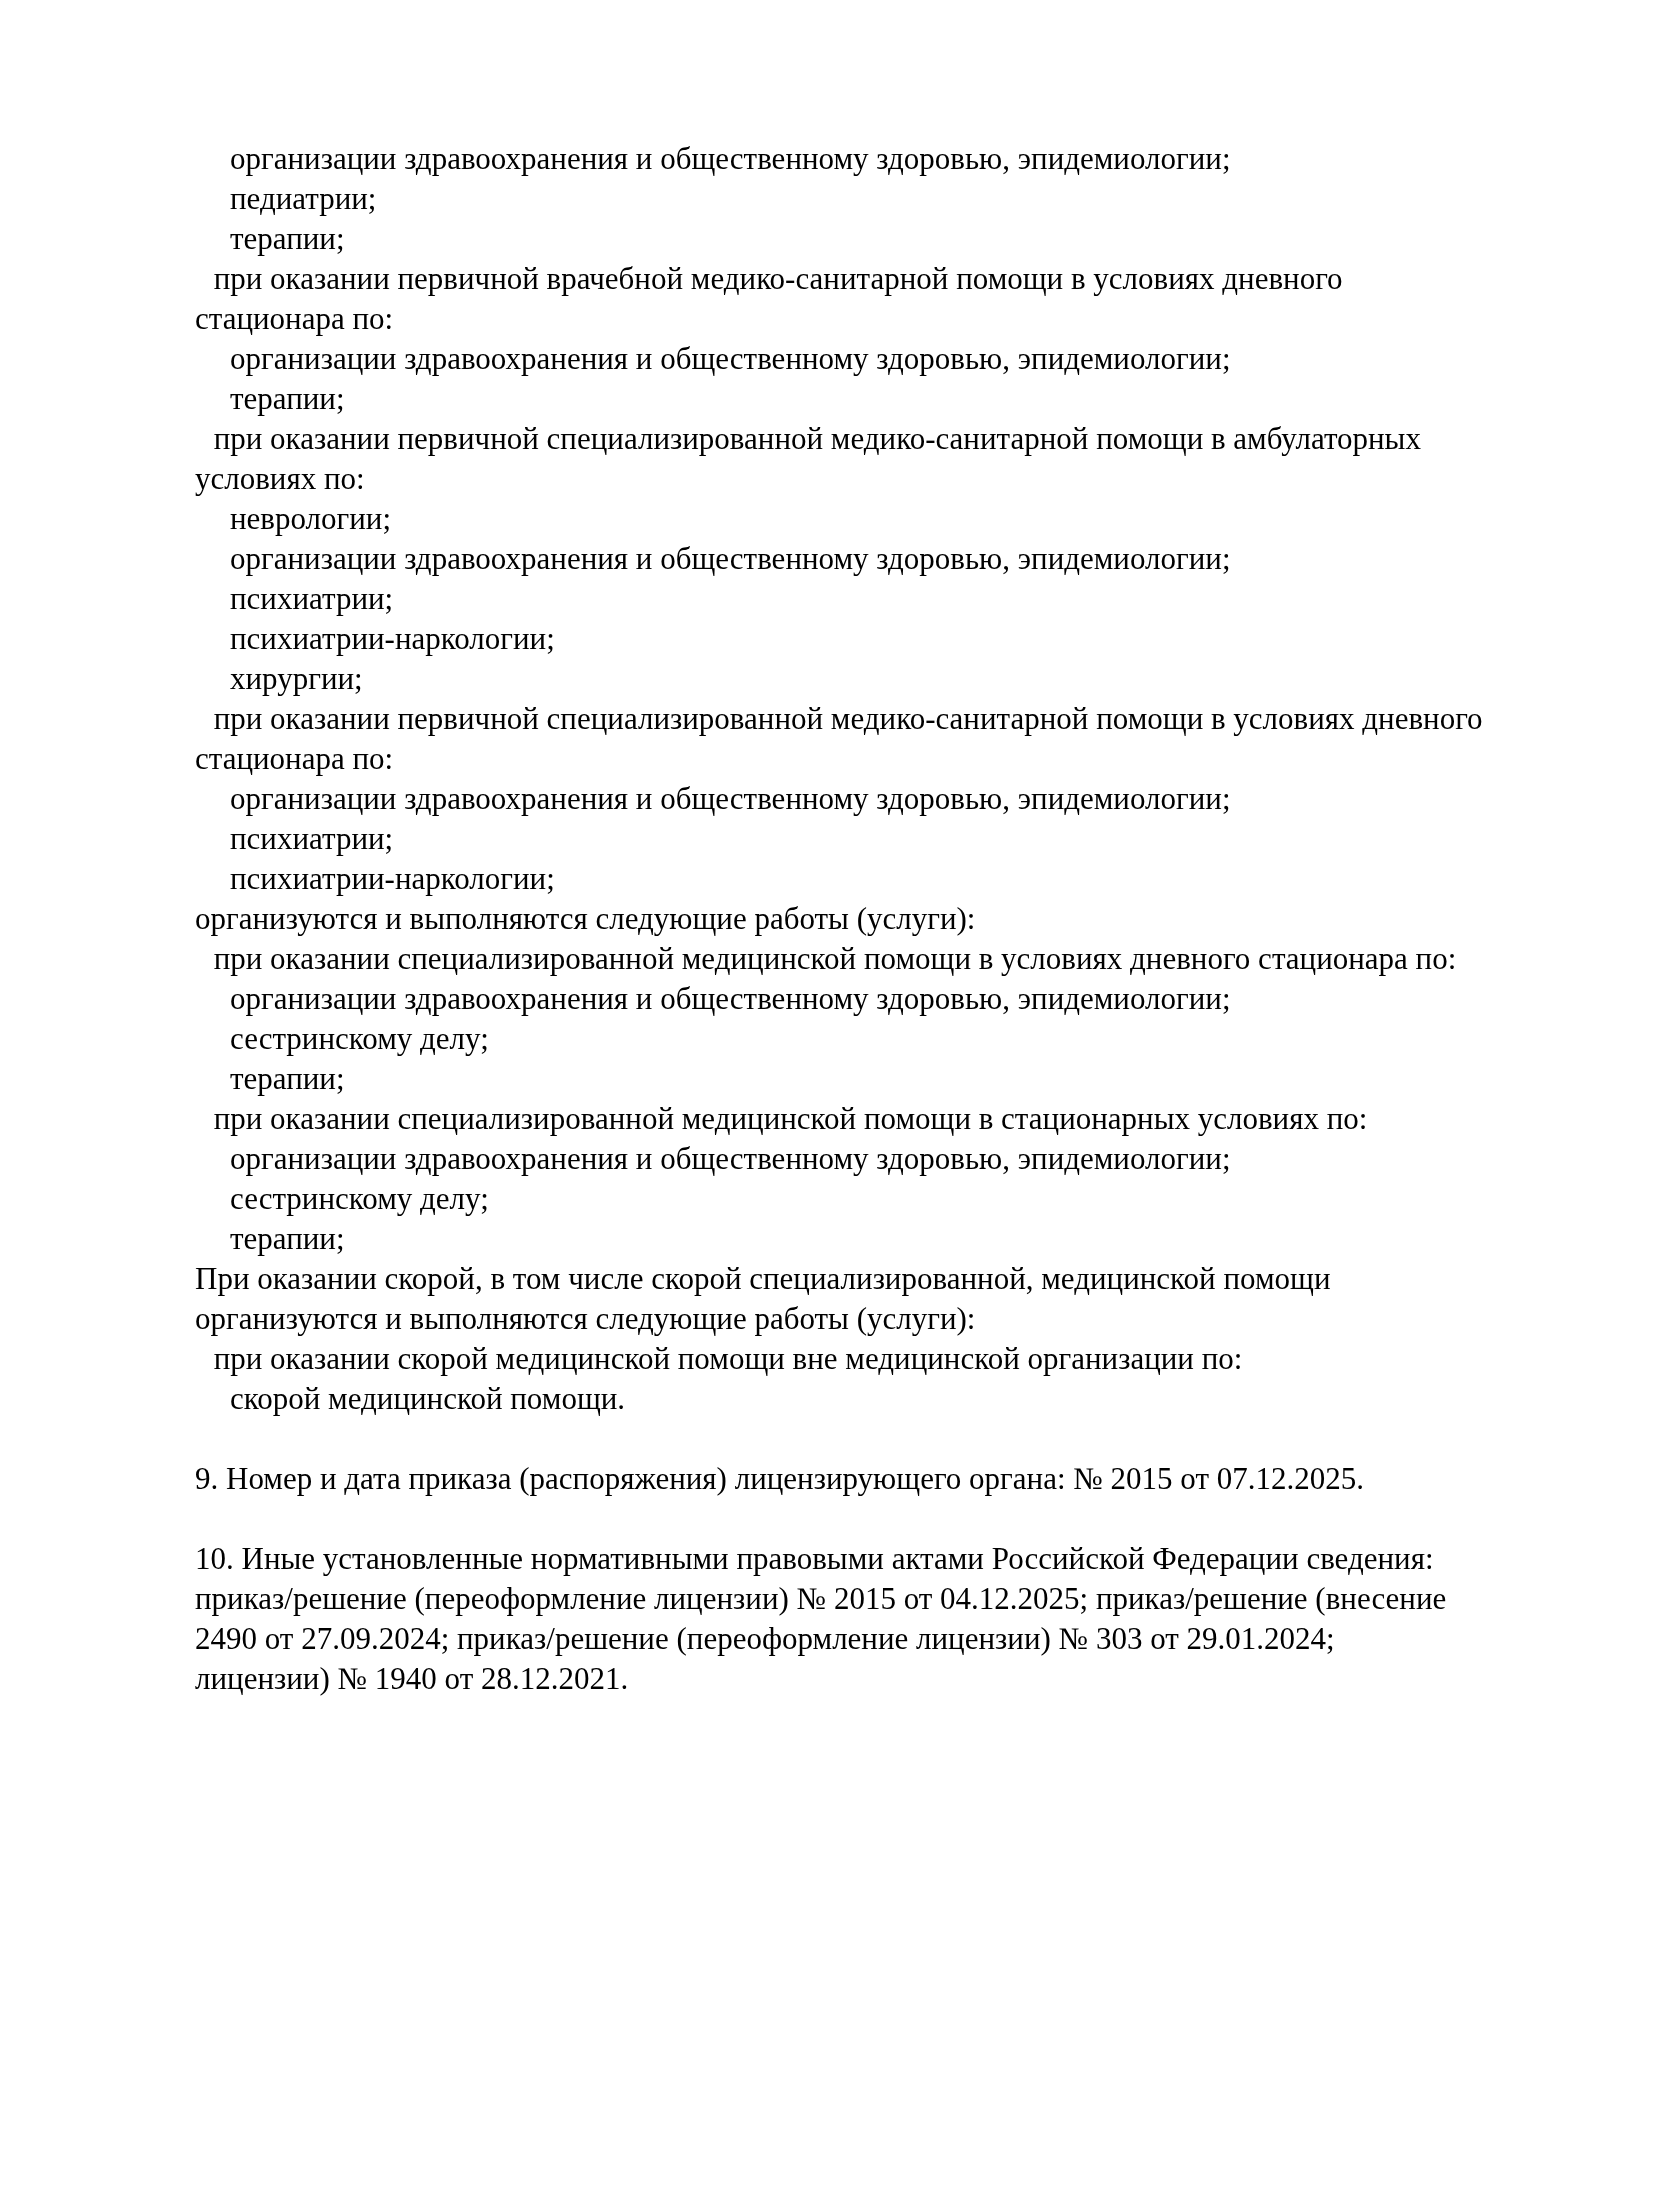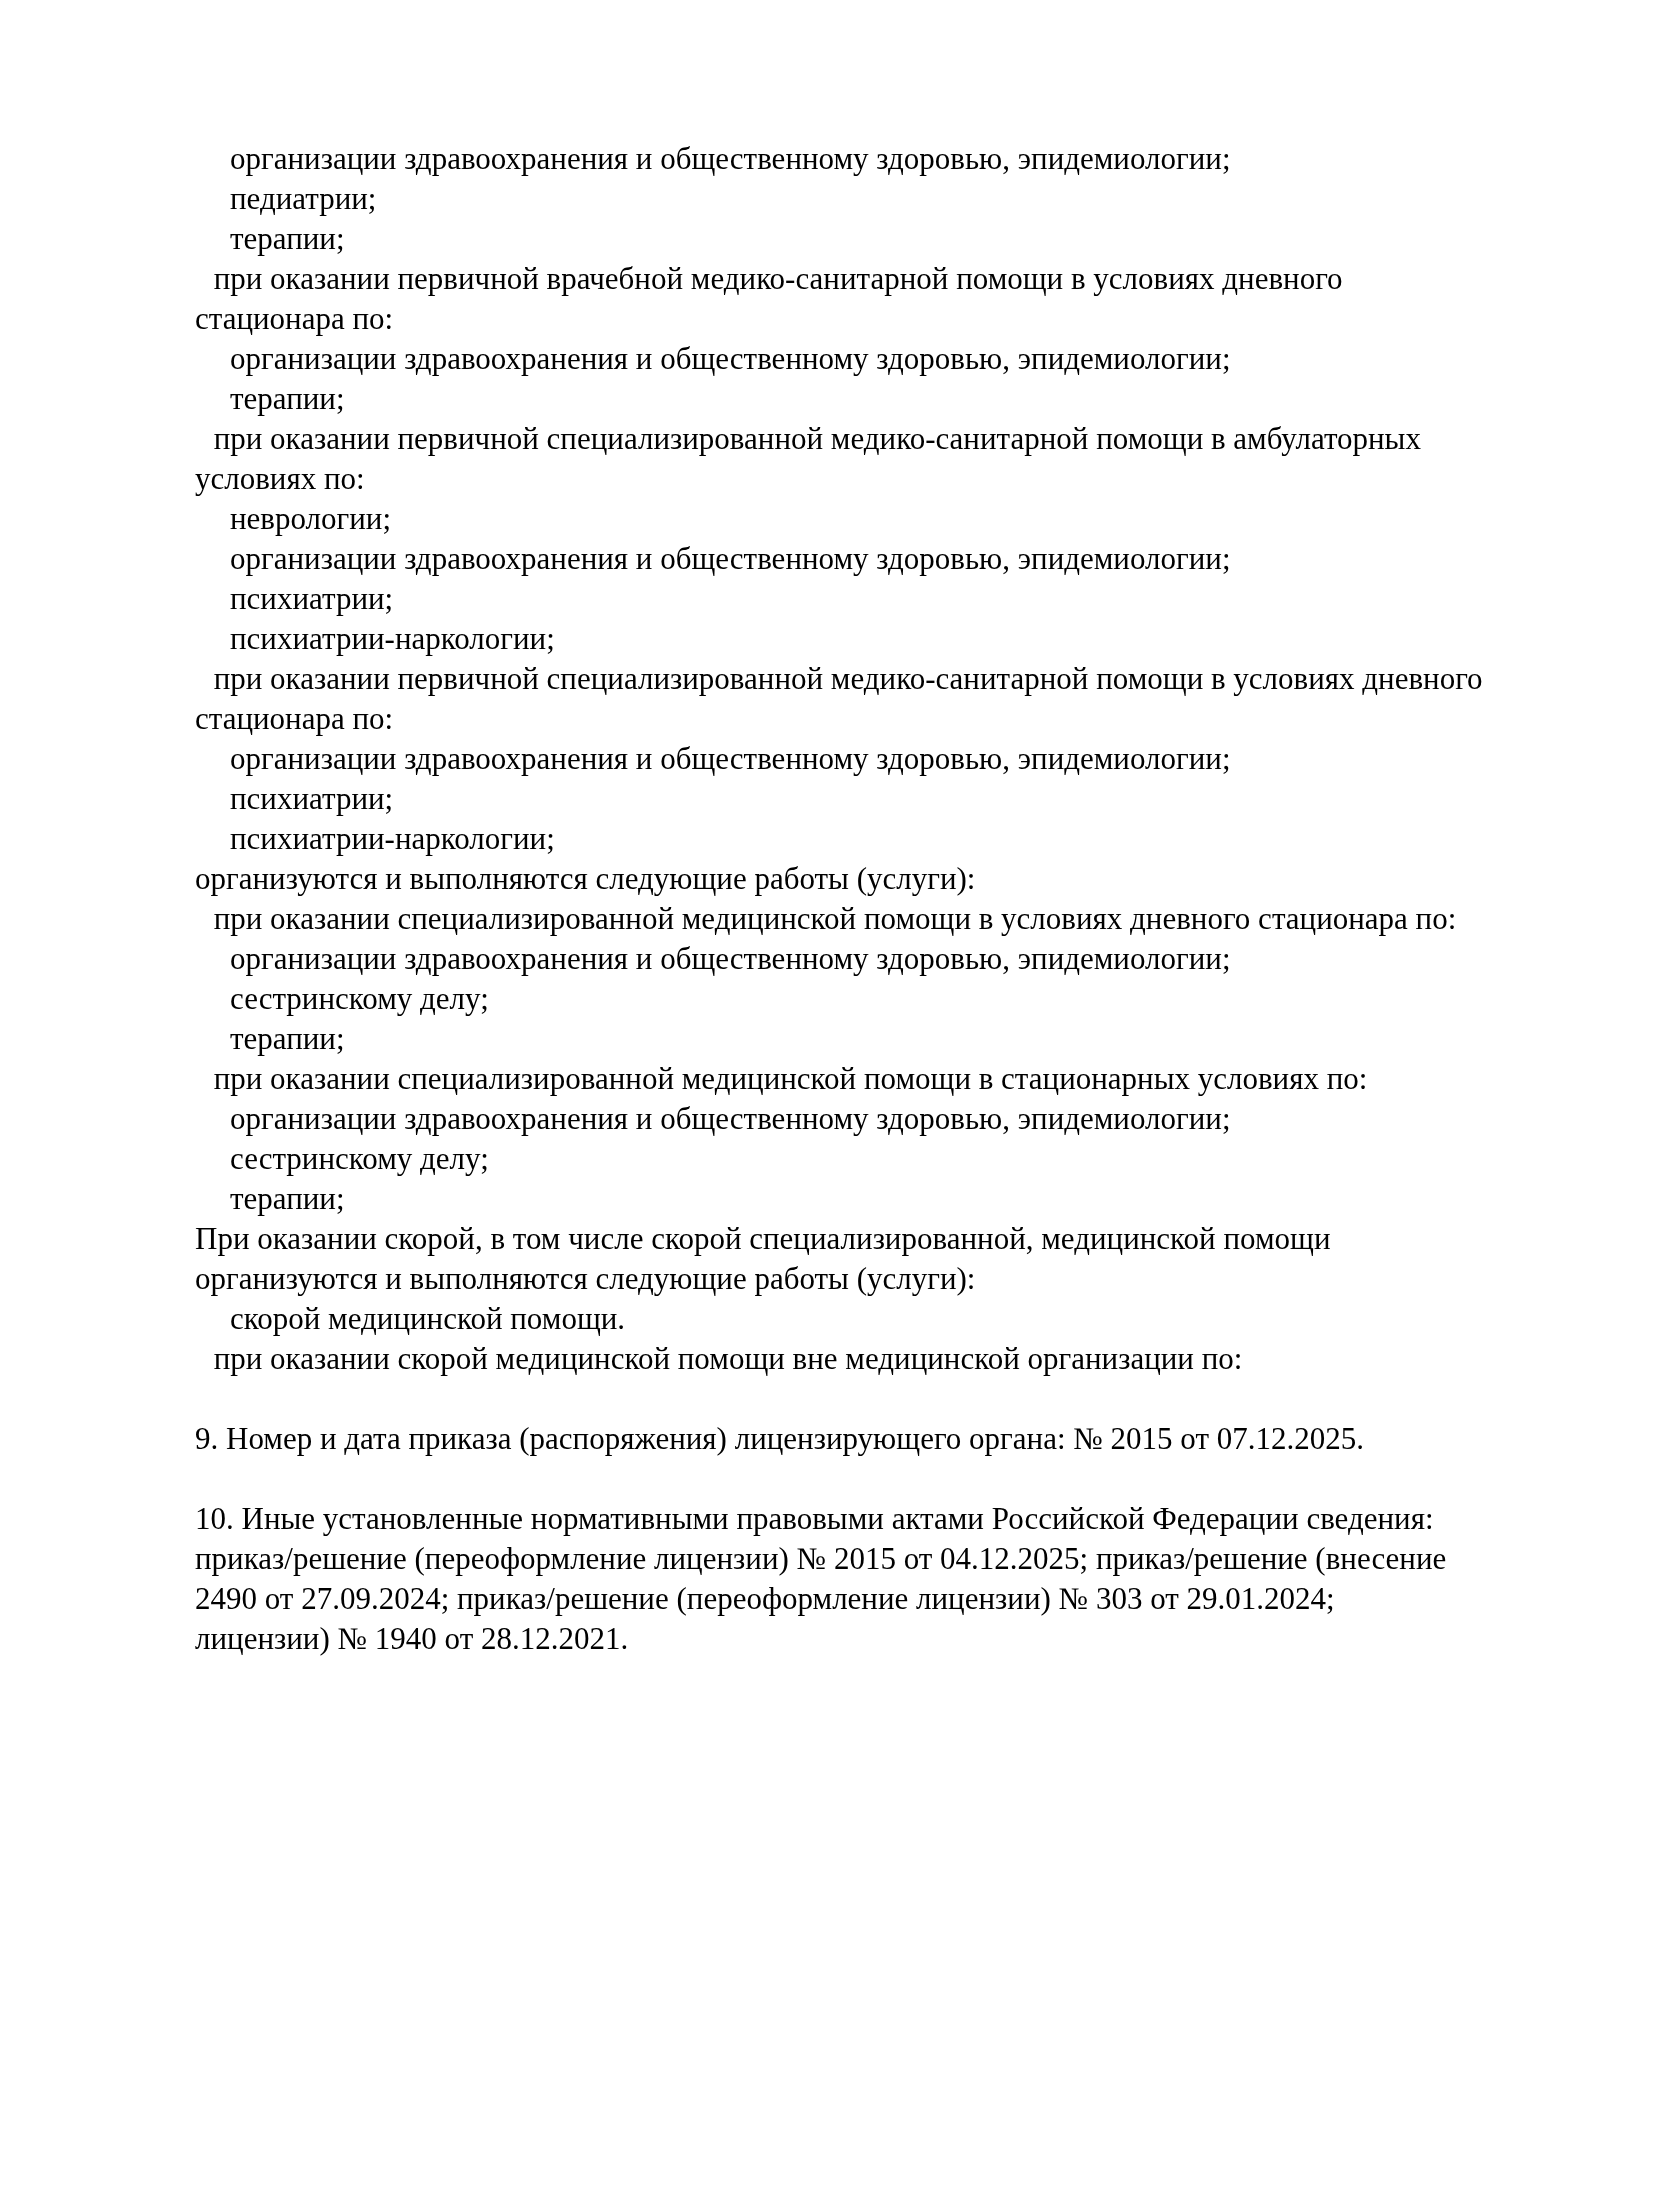--- a/index.html
+++ b/index.html
@@ -44,38 +44,39 @@
       <div class="line ind1">при оказании первичной врачебной медико-санитарной помощи в условиях дневного</div>
       <div class="line ind0">стационара по:</div>
       <div class="line ind2">организации здравоохранения и общественному здоровью, эпидемиологии;</div>
       <div class="line ind2">терапии;</div>
       <div class="line ind1">при оказании первичной специализированной медико-санитарной помощи в амбулаторных</div>
       <div class="line ind0">условиях по:</div>
       <div class="line ind2">неврологии;</div>
       <div class="line ind2">организации здравоохранения и общественному здоровью, эпидемиологии;</div>
       <div class="line ind2">психиатрии;</div>
       <div class="line ind2">психиатрии-наркологии;</div>
+      <div class="line ind2">хирургии;</div>
       <div class="line ind1">при оказании первичной специализированной медико-санитарной помощи в условиях дневного</div>
       <div class="line ind0">стационара по:</div>
       <div class="line ind2">организации здравоохранения и общественному здоровью, эпидемиологии;</div>
       <div class="line ind2">психиатрии;</div>
       <div class="line ind2">психиатрии-наркологии;</div>
       <div class="line ind0">организуются и выполняются следующие работы (услуги):</div>
       <div class="line ind1">при оказании специализированной медицинской помощи в условиях дневного стационара по:</div>
       <div class="line ind2">организации здравоохранения и общественному здоровью, эпидемиологии;</div>
       <div class="line ind2">сестринскому делу;</div>
       <div class="line ind2">терапии;</div>
       <div class="line ind1">при оказании специализированной медицинской помощи в стационарных условиях по:</div>
       <div class="line ind2">организации здравоохранения и общественному здоровью, эпидемиологии;</div>
       <div class="line ind2">сестринскому делу;</div>
       <div class="line ind2">терапии;</div>
       <div class="line ind0">При оказании скорой, в том числе скорой специализированной, медицинской помощи</div>
       <div class="line ind0">организуются и выполняются следующие работы (услуги):</div>
+      <div class="line ind1">при оказании скорой медицинской помощи вне медицинской организации по:</div>
       <div class="line ind2">скорой медицинской помощи.</div>
-      <div class="line ind1">при оказании скорой медицинской помощи вне медицинской организации по:</div>
       <div class="line ind0 blank">&nbsp;</div>
       <div class="line ind0">9. Номер и дата приказа (распоряжения) лицензирующего органа: № 2015 от 07.12.2025.</div>
       <div class="line ind0 blank">&nbsp;</div>
       <div class="line ind0">10. Иные установленные нормативными правовыми актами Российской Федерации сведения:</div>
       <div class="line ind0">приказ/решение (переоформление лицензии) № 2015 от 04.12.2025; приказ/решение (внесение</div>
       <div class="line ind0">2490 от 27.09.2024; приказ/решение (переоформление лицензии) № 303 от 29.01.2024;</div>
       <div class="line ind0">лицензии) № 1940 от 28.12.2021.</div>
     </div>
 </div>
 

